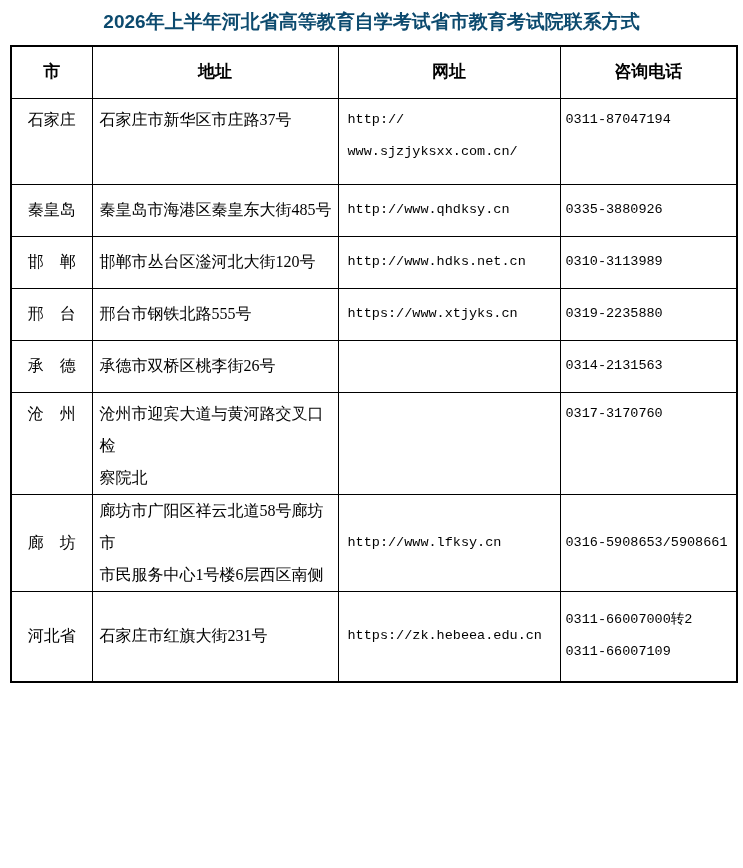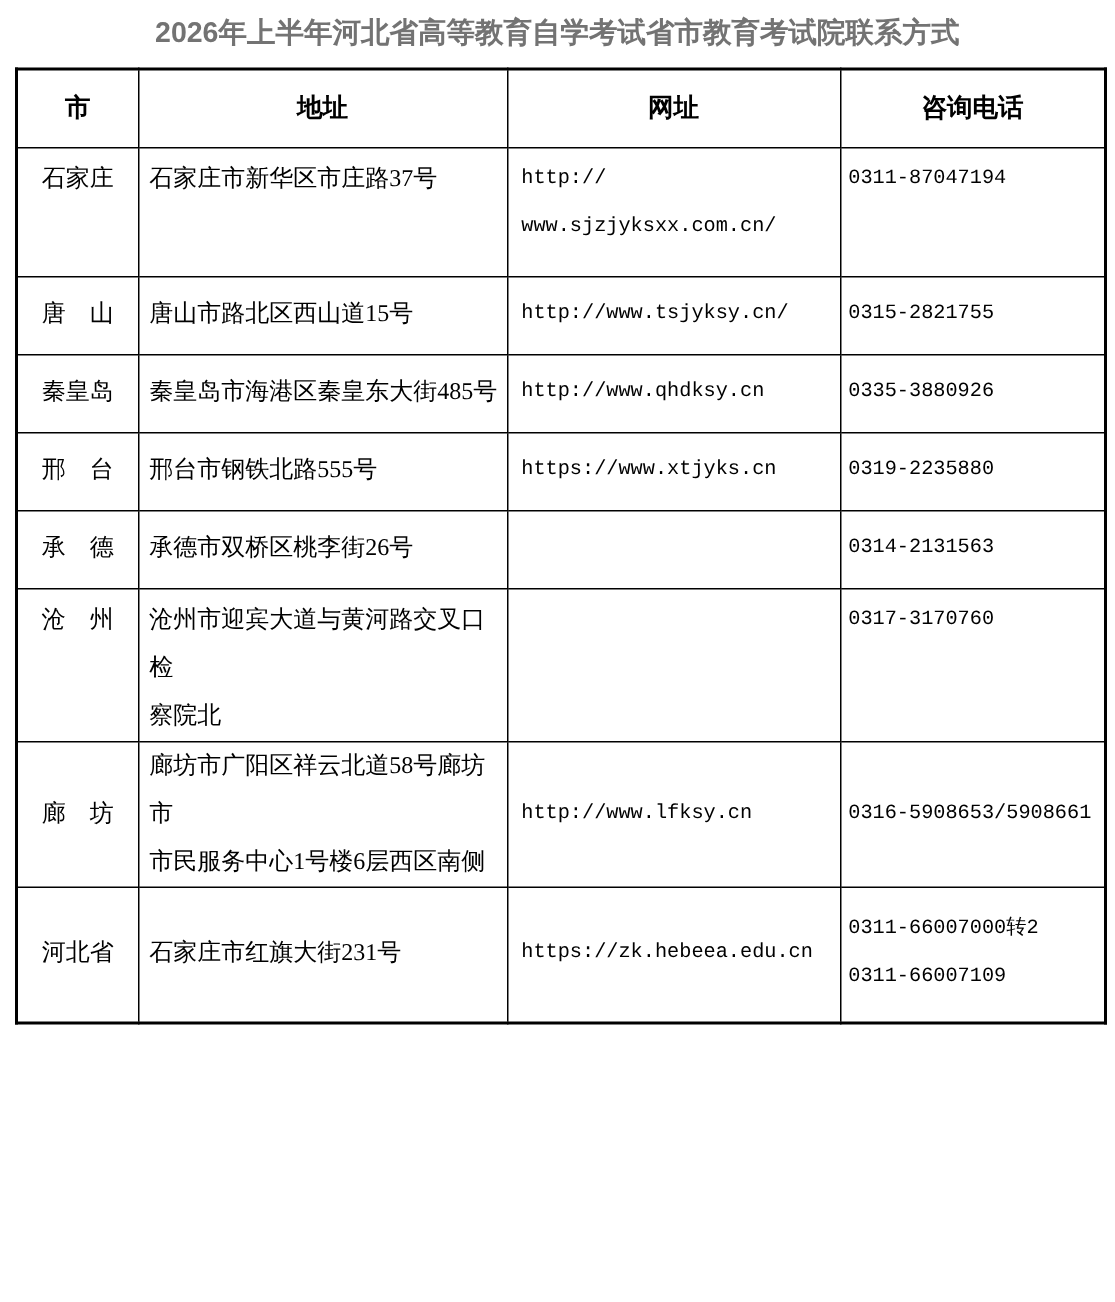--- a/index.html
+++ b/index.html
@@ -10,21 +10,21 @@
     color: #000000;
     overflow: hidden;
   }
   .page-title {
     margin-top: 9px;
     text-align: center;
     font-family: "Liberation Sans", "DejaVu Sans", sans-serif;
     font-weight: bold;
     font-size: 19px;
     letter-spacing: 0px;
-    color: #737373;
+    color: #0c4a6e;
   }
   table.contact-table {
     position: absolute;
     left: 10px; top: 45px;
     width: 726px;
     border-collapse: collapse;
     table-layout: fixed;
     border: 2px solid #000000;
   }
   col.c-city  { width: 81px; }
@@ -78,30 +78,30 @@
   </thead>
   <tbody>
     <tr class="h86 vtop">
       <td class="city">石家庄</td>
       <td class="addr">石家庄市新华区市庄路37号</td>
       <td class="url">http://
 www.sjzjyksxx.com.cn/</td>
       <td class="phone">0311-87047194</td>
     </tr>
     <tr class="h52">
-      <td class="city">唐　山</td>
-      <td class="addr">唐山市路北区西山道15号</td>
-      <td class="url">http://www.tsjyksy.cn/</td>
-      <td class="phone">0315-2821755</td>
-    </tr>
-    <tr class="h52">
       <td class="city">秦皇岛</td>
       <td class="addr">秦皇岛市海港区秦皇东大街485号</td>
       <td class="url">http://www.qhdksy.cn</td>
       <td class="phone">0335-3880926</td>
+    </tr>
+    <tr class="h52">
+      <td class="city">邯　郸</td>
+      <td class="addr">邯郸市丛台区滏河北大街120号</td>
+      <td class="url">http://www.hdks.net.cn</td>
+      <td class="phone">0310-3113989</td>
     </tr>
     <tr class="h52">
       <td class="city">邢　台</td>
       <td class="addr">邢台市钢铁北路555号</td>
       <td class="url">https://www.xtjyks.cn</td>
       <td class="phone">0319-2235880</td>
     </tr>
     <tr class="h52">
       <td class="city">承　德</td>
       <td class="addr">承德市双桥区桃李街26号</td>

